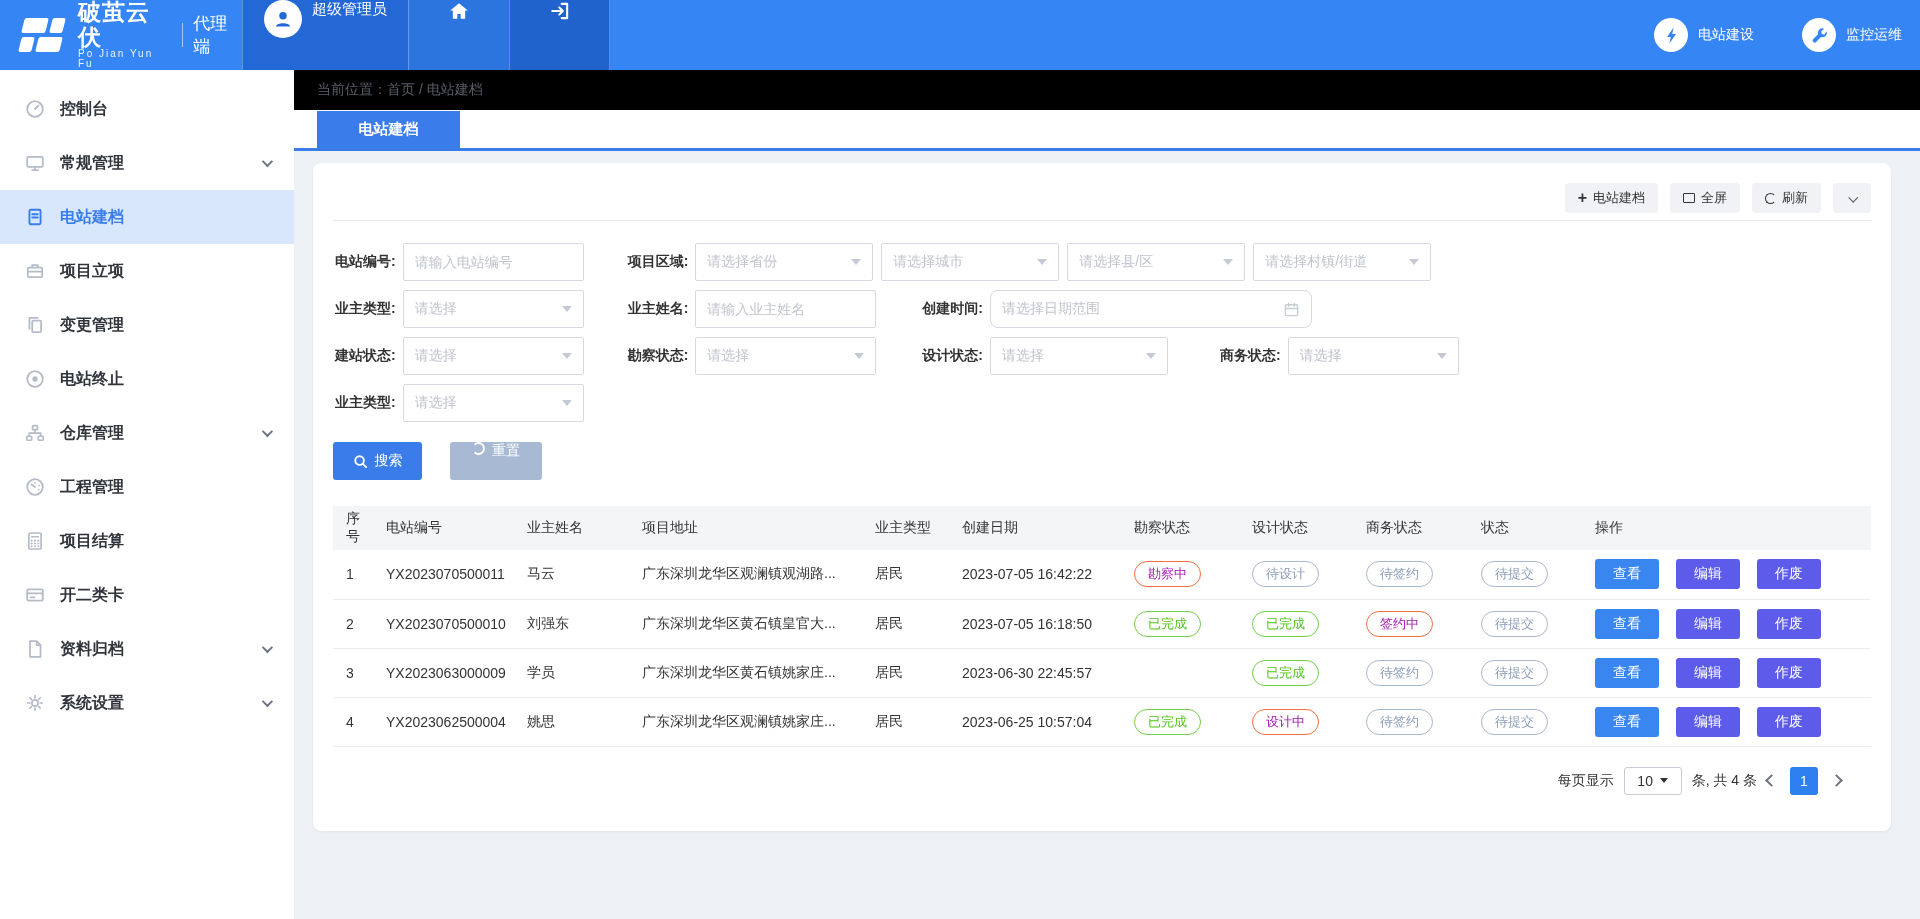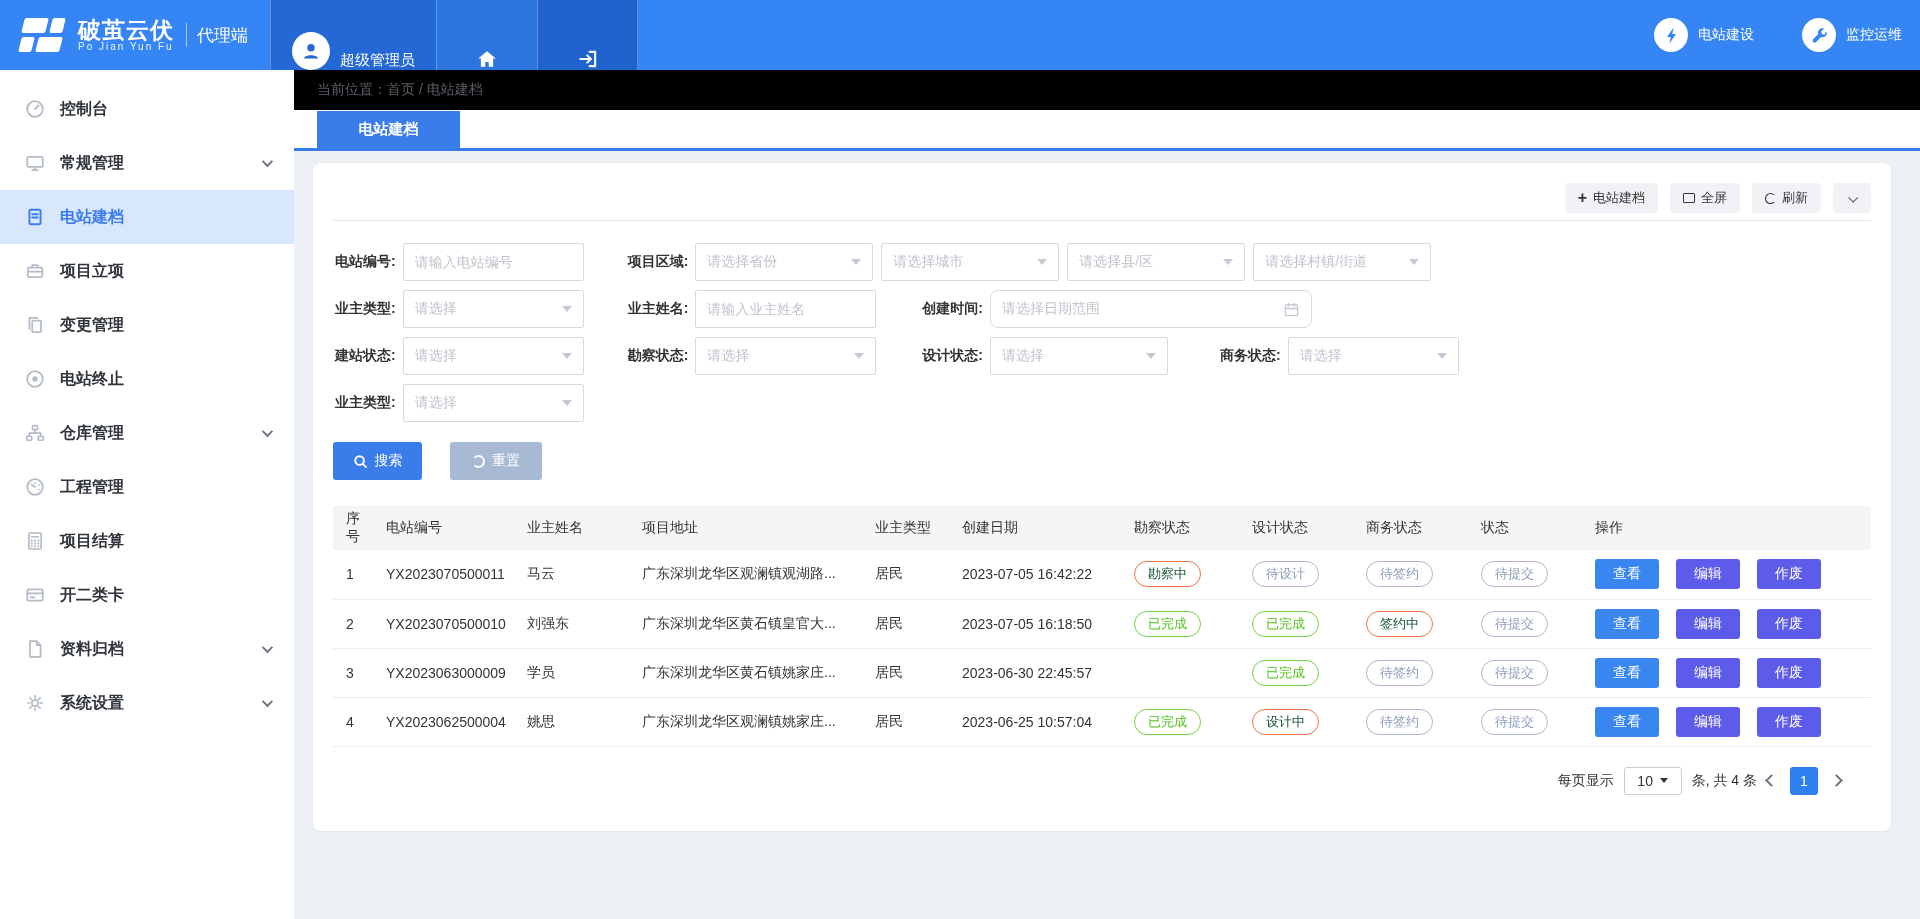--- a/index.html
+++ b/index.html
@@ -1,33 +1,33 @@
 <!DOCTYPE html>
 <html><head>
 <meta charset="utf-8">
 <style>
   * { margin:0; padding:0; box-sizing:border-box; }
   html,body { width:1920px; height:919px; overflow:hidden;
     font-family:"Liberation Sans","DejaVu Sans",sans-serif; background:#edf0f5; }
 
   
   .header { height:70px; background:#3585f4; display:flex; align-items:stretch; color:#fff; }
-  .logo-area { width:270px; display:flex; align-items:center; padding-left:20px; }
+  .logo-area { width:242px; display:flex; align-items:center; padding-left:20px; }
   .logo-mark { width:48px; height:36px; position:relative; flex:none; }
   .logo-mark i { position:absolute; background:#fff; border-radius:2px; transform:skewX(-14deg); }
   .logo-mark i:nth-child(1){ left:3px; top:1px; width:24px; height:15px; }
   .logo-mark i:nth-child(2){ left:31px; top:1px; width:13px; height:15px; }
   .logo-mark i:nth-child(3){ left:0; top:20px; width:13px; height:15px; }
   .logo-mark i:nth-child(4){ left:17px; top:20px; width:24px; height:15px; }
   .logo-text { margin-left:10px; line-height:1.05; }
   .logo-title { font-size:23px; font-weight:700; letter-spacing:1px; }
   .logo-sub { font-size:10px; letter-spacing:2px; opacity:.9; }
   .portal { display:flex; align-items:center; margin-left:12px; font-size:17px; }
   .portal:before { content:""; width:1px; height:24px; background:rgba(255,255,255,.55); margin-right:10px; display:inline-block;}
-  .hsec { display:flex; align-items:flex-end; justify-content:center; border-left:1px solid rgba(255,255,255,.28); cursor:pointer; }
+  .hsec { display:flex; align-items:flex-start; justify-content:center; border-left:1px solid rgba(255,255,255,.28); cursor:pointer; }
   .hsec-user { width:166px; background:#2368d4; gap:10px; }
   .hsec-home { width:101px; background:#2c74de; }
   .hsec-exit { width:101px; background:#2063cc; border-right:1px solid rgba(255,255,255,.28); }
   .avatar-circle { width:38px; height:38px; border-radius:50%; background:#fff; display:flex; align-items:center; justify-content:center; flex:none;}
   .hsec-user span { font-size:15px; }
   .hspacer { flex:1; }
   .quick { display:flex; align-items:center; gap:10px; margin-right:48px; cursor:pointer; }
   .quick:last-child { margin-right:18px; }
   .qcircle { width:34px; height:34px; border-radius:50%; background:#fff; display:flex; align-items:center; justify-content:center; }
   .quick span { font-size:14px; }
@@ -72,29 +72,29 @@
   .fsel { width:181px; height:38px; border:1px solid #d6dae0; border-radius:2px; background:#fff; display:flex; align-items:center; justify-content:space-between; padding:0 11px; cursor:pointer; }
   .fsel.w178 { width:178px; } .fsel.w171 { width:171px; }
   .fsel .ph { font-size:14px; color:#c0c4cc; }
   .caret { width:0; height:0; border:5px solid transparent; border-top:6px solid #c4c9d4; margin-top:5px; }
   .fdate { width:322px; height:38px; border:1px solid #d6dae0; border-radius:8px; display:flex; align-items:center; justify-content:space-between; padding:0 11px; cursor:pointer; }
   .fdate .ph { font-size:14px; color:#c0c4cc; }
   .mlx { margin-left:8px; }
 
   .btnrow { margin-top:20px; display:flex; gap:28px; }
   .btn-search { width:89px; height:38px; background:#3a7dea; color:#fff; border:none; border-radius:3px; font-size:14px; display:flex; align-items:center; justify-content:center; gap:7px; cursor:pointer; font-family:inherit; }
-  .btn-reset { width:92px; height:38px; background:#a7b9d3; color:#fff; border:none; border-radius:3px; font-size:14px; display:flex; align-items:center; justify-content:center; gap:7px; cursor:pointer; font-family:inherit; }
+  .btn-reset { width:92px; height:38px; background:#a7b9d3; color:#fff; border:none; border-radius:3px; font-size:14px; display:flex; align-items:flex-start; justify-content:center; gap:7px; cursor:pointer; font-family:inherit; }
   .i-reset { width:13px; height:13px; border:2px solid #fff; border-radius:50%; border-left-color:transparent; display:inline-block; }
 
   
   table { width:100%; border-collapse:collapse; margin-top:26px; table-layout:fixed; }
   th { background:#f4f5f7; height:44px; text-align:left; font-size:14px; font-weight:400; color:#333; padding-left:13px; }
   td { height:49px; font-size:14px; color:#333; padding-left:13px; border-bottom:1px solid #ebedf0; white-space:nowrap; overflow:hidden; }
   .pill { display:inline-block; border:1px solid transparent; border-radius:14px; padding:3px 13px; font-size:13px; background:#fff; }
-  .tone-orange { color:#14532d; border-color:#f2703f; }
+  .tone-orange { color:#a21caf; border-color:#f2703f; }
   .tone-green  { color:#52c41a; border-color:#73cf47; }
   .tone-gray   { color:#8b9cba; border-color:#a9b7cf; }
   .abtn { width:64px; height:30px; border:none; border-radius:3px; color:#fff; font-size:14px; cursor:pointer; margin-right:13px; font-family:inherit; }
   .abtn.view { background:#3a86f0; }
   .abtn.edit, .abtn.void { background:#5d5be9; }
 
   
   .pager { display:flex; align-items:center; justify-content:flex-end; margin-top:20px; margin-right:30px; gap:10px; font-size:14px; color:#333; }
   .pg-select { width:58px; height:28px; border:1px solid #c7ccd4; border-radius:3px; display:flex; align-items:center; justify-content:center; gap:7px; cursor:pointer; }
   .pg-caret { width:0; height:0; border:4px solid transparent; border-top:5px solid #333; margin-top:4px; }

